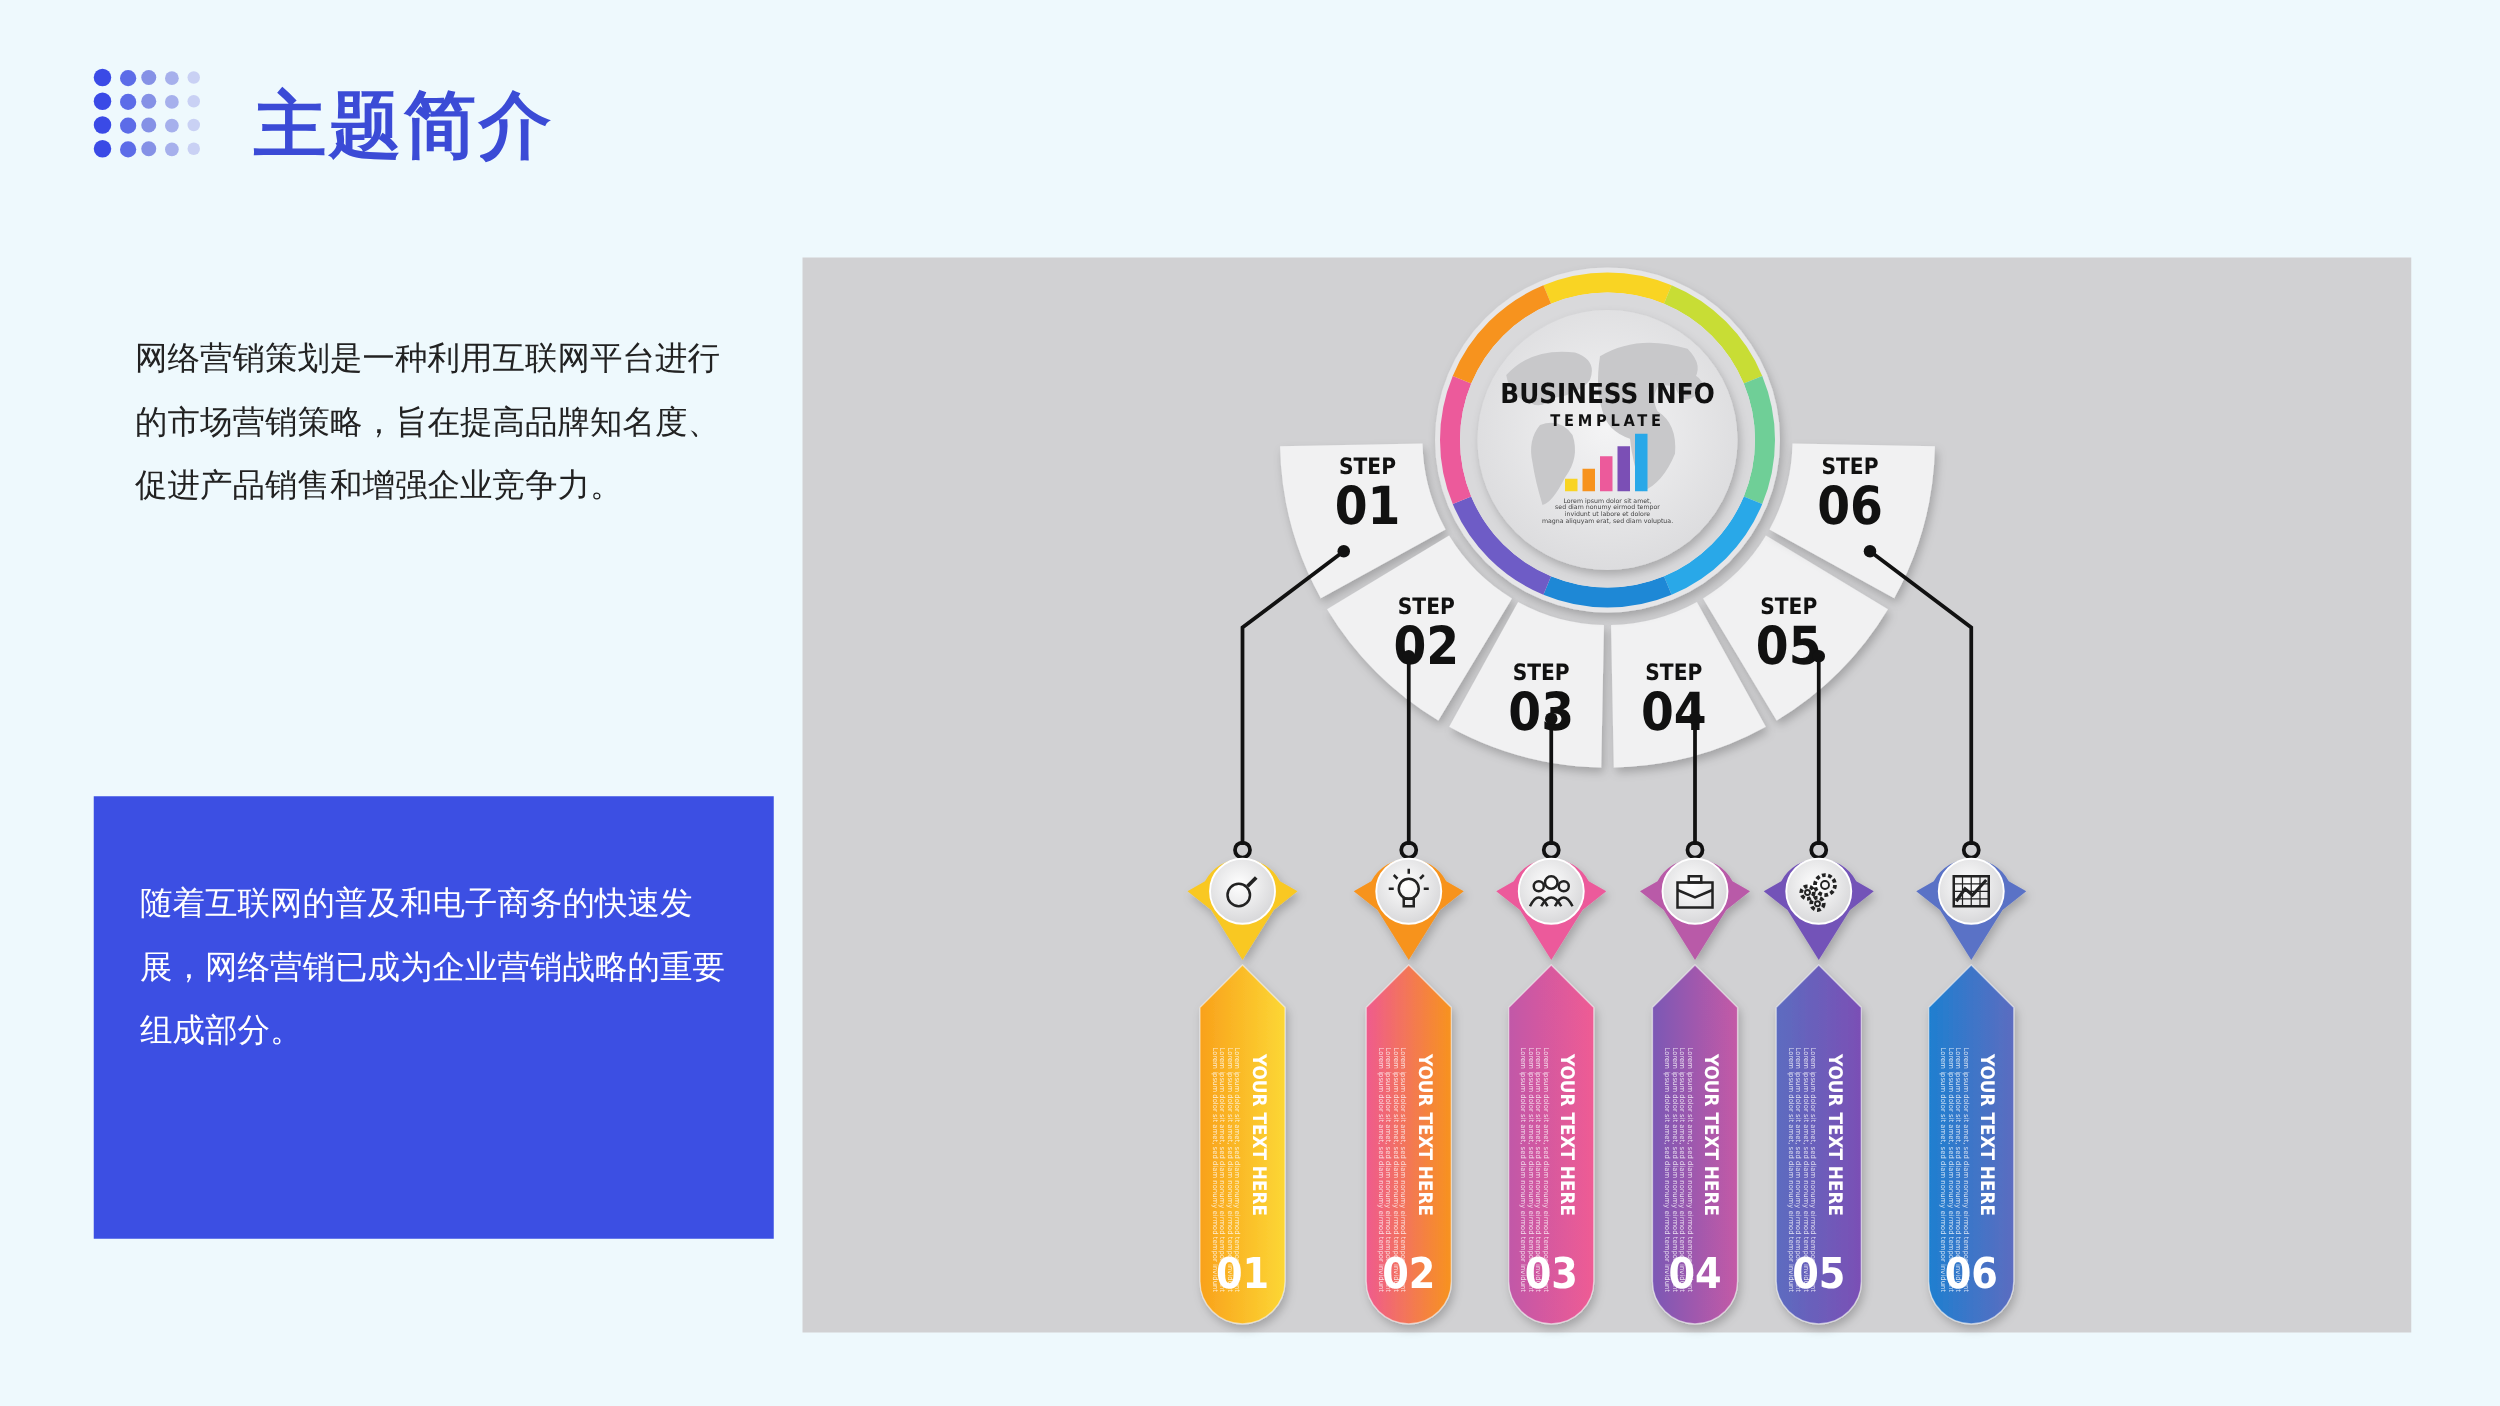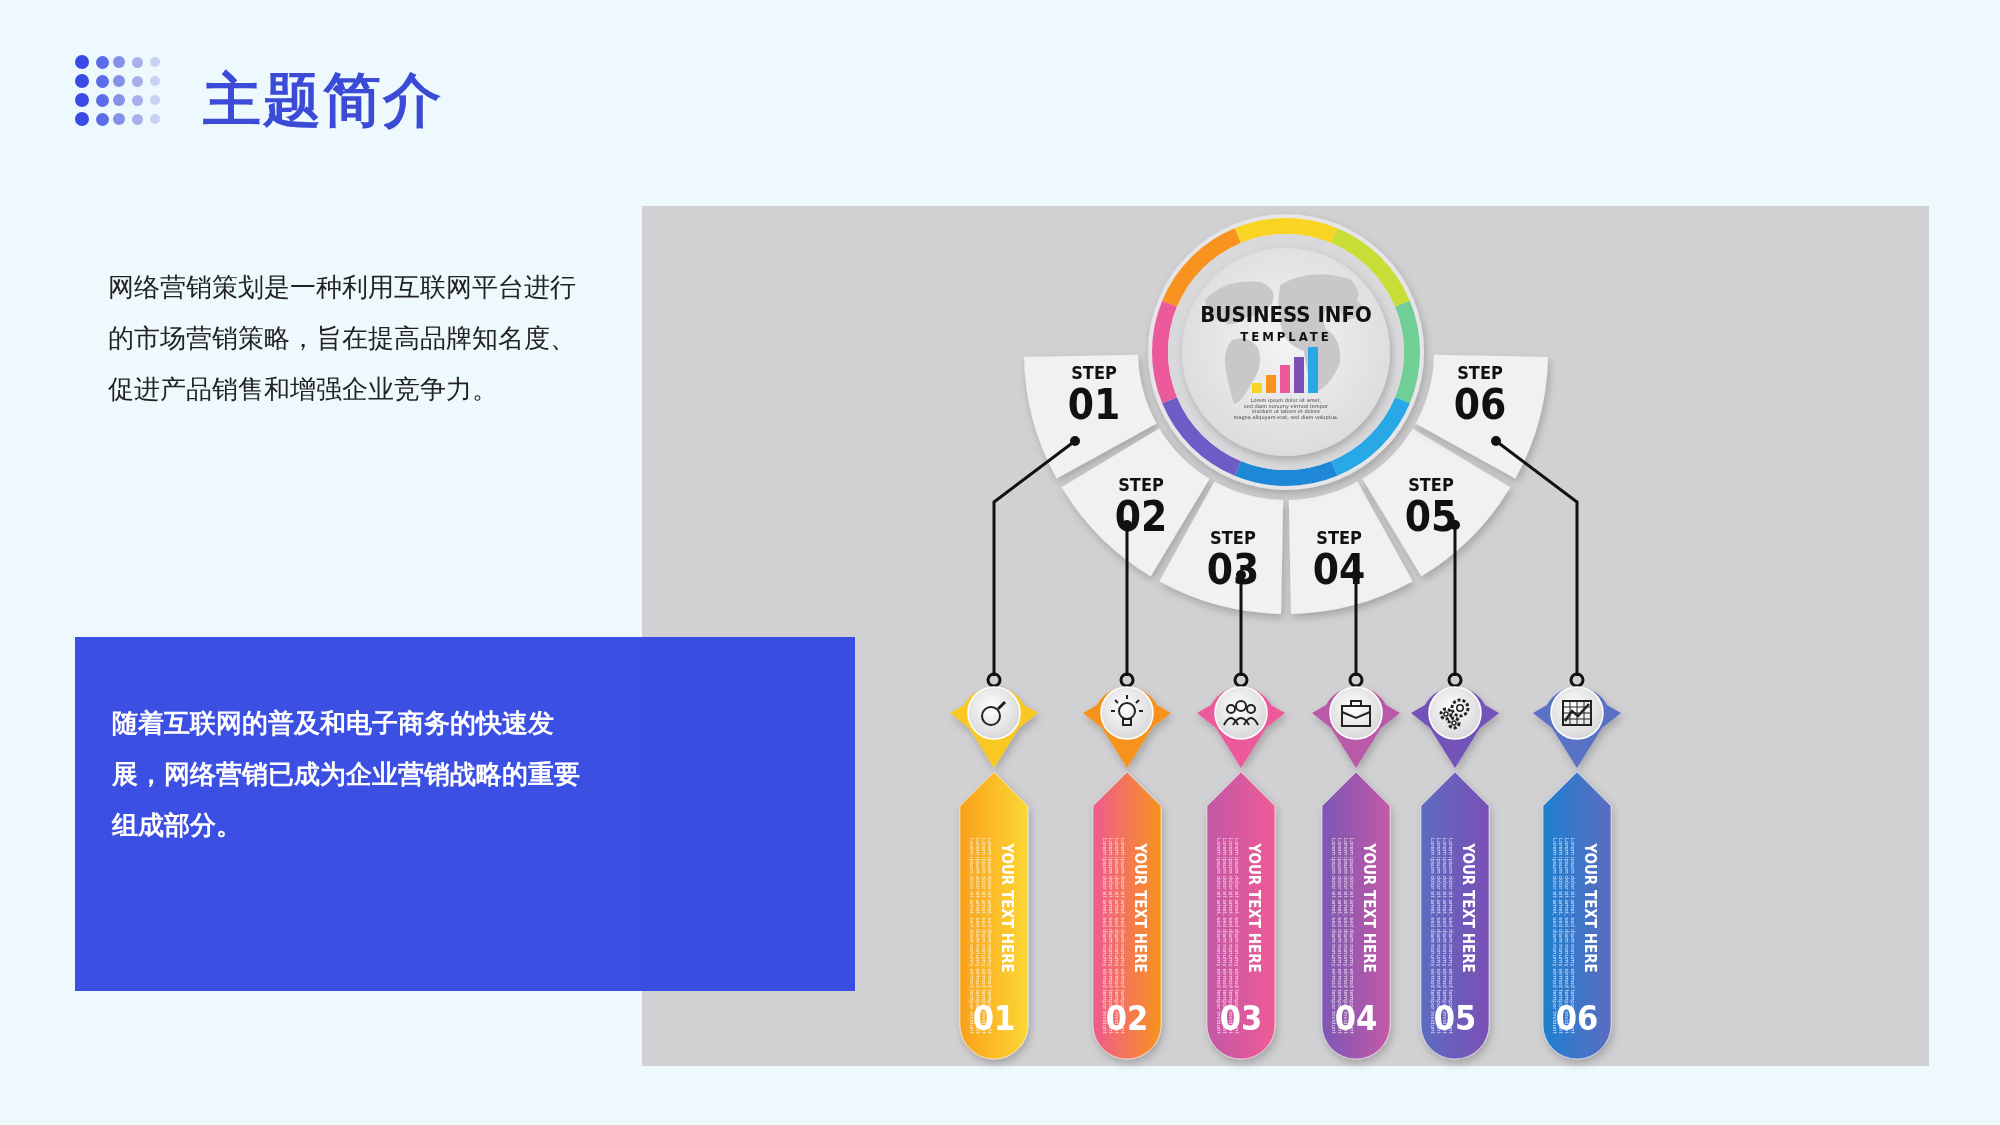--- a/index.html
+++ b/index.html
@@ -19,23 +19,22 @@
   .intro {
     position: absolute; left: 108px; top: 262px; width: 470px;
     font-size: 26px; line-height: 51px; color: #222;
     font-family: "DejaVu Sans", "Liberation Sans", sans-serif;
   }
   .panel {
     position: absolute; left: 642px; top: 206px; width: 1287px; height: 860px;
     background: #d1d1d3;
   }
   .bluebox {
-    position: absolute; left: 75px; top: 637px; width: 780px; height: 354px;
+    position: absolute; left: 75px; top: 637px; width: 544px; height: 354px;
     background: rgba(52, 72, 226, 0.96);
-    font-weight: bold;
   }
   .bluebox-text {
     position: absolute; left: 37px; top: 61px; width: 470px;
     font-size: 26px; line-height: 51px; color: #ffffff;
     font-family: "DejaVu Sans", "Liberation Sans", sans-serif;
   }
   svg.infographic { position: absolute; left: 0; top: 0; }
   .svgtext { font-family: "DejaVu Sans Condensed", "DejaVu Sans", "Liberation Sans", sans-serif; font-weight: bold; }
 </style>
 </head>

